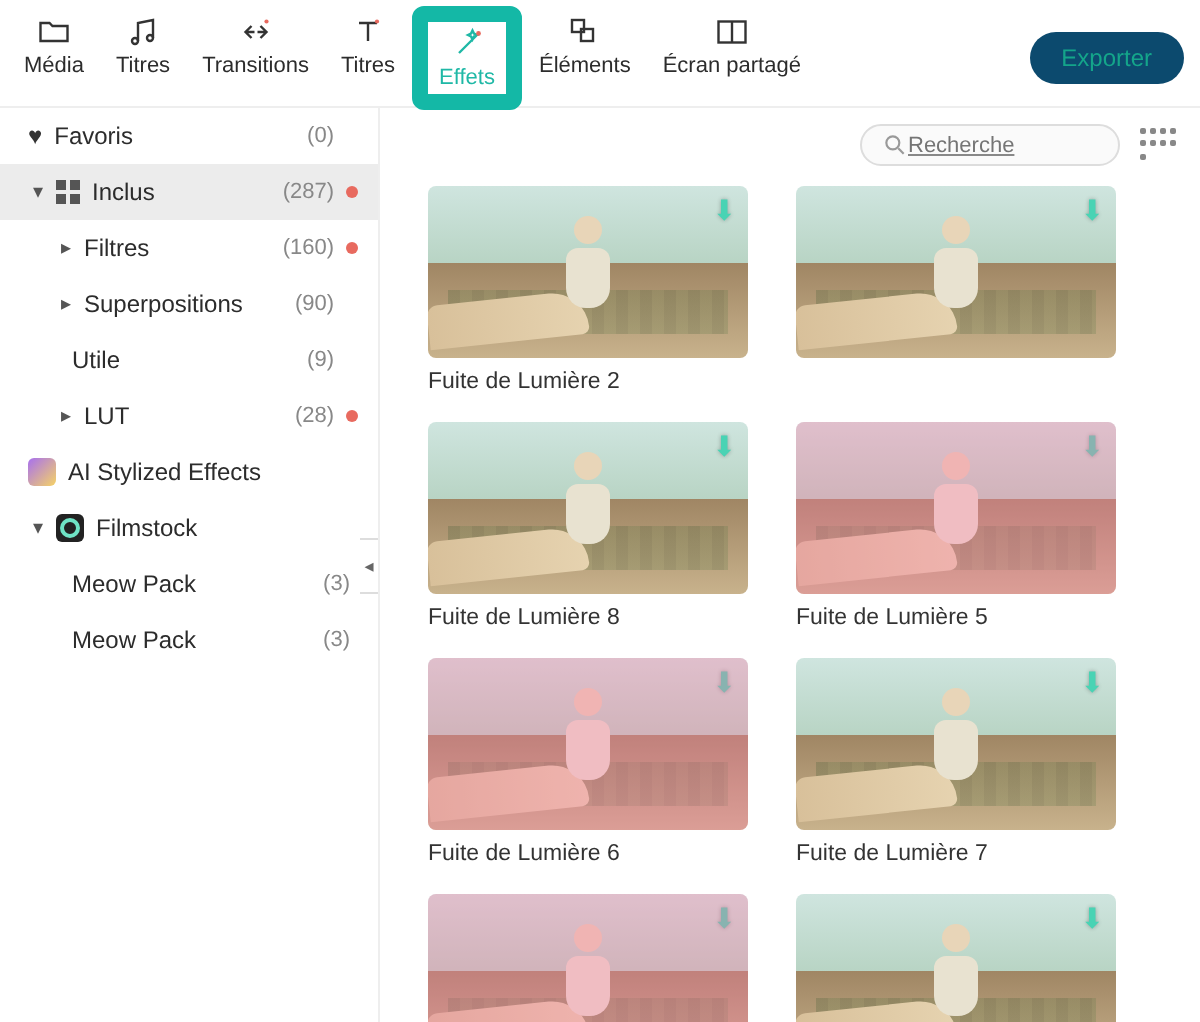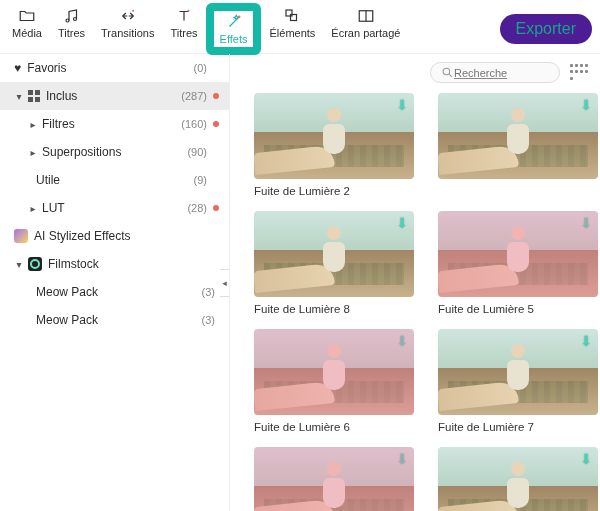--- a/index.html
+++ b/index.html
@@ -3,23 +3,23 @@
 <meta charset="utf-8">
 <style>
   * { box-sizing: border-box; margin: 0; padding: 0; }
   body { font-family: -apple-system, "Segoe UI", Arial, sans-serif; font-size: 12px; color: #2c2c2c; background: #fff; width: 600px; height: 511px; overflow: hidden; }
   .topbar { display: flex; align-items: center; height: 54px; border-bottom: 1px solid #eee; padding: 4px 8px 0 4px; }
   .tabs { display: flex; align-items: flex-start; gap: 0; }
   .tab { display: flex; flex-direction: column; align-items: center; justify-content: center; padding: 4px 8px; cursor: pointer; border-radius: 4px; position: relative; }
   .tab .tab-label { font-size: 11px; margin-top: 2px; }
   .tab.active { color: #1fb8a6; }
   .tab.active-box { border: 8px solid #14b8a6; border-radius: 6px; padding: 2px 6px; }
-  .export-btn { margin-left: auto; background: #4c1d95; color: #14a58a; border: none; border-radius: 16px; padding: 6px 16px; font-size: 16px; cursor: pointer; }
+  .export-btn { margin-left: auto; background: #0c4a6e; color: #14a58a; border: none; border-radius: 16px; padding: 6px 16px; font-size: 12px; cursor: pointer; }
   .body { display: flex; height: calc(511px - 54px); }
-  .sidebar { width: 230px; border-right: 1px solid #eee; overflow-y: auto; position: relative; }
+  .sidebar { width: 190px; border-right: 1px solid #eee; overflow-y: auto; position: relative; }
   .side-row { display: flex; align-items: center; height: 28px; padding: 0 10px 0 14px; cursor: pointer; }
   .side-row.indent1 { padding-left: 28px; }
   .side-row.indent2 { padding-left: 36px; }
   .side-row .row-label { flex: 1; font-size: 12px; }
   .side-row .count { color: #888; font-size: 11px; margin-right: 4px; }
   .dot { width: 6px; height: 6px; border-radius: 50%; background: #e86a5f; margin-left: 2px; }
   .dot.blank { background: transparent; }
   .side-row.selected { background: #ececec; }
   .chev { width: 10px; display: inline-block; text-align: center; margin-right: 4px; color: #555; font-size: 10px; }
   .icon-heart::before { content: "\2665"; color: #333; margin-right: 6px; }

